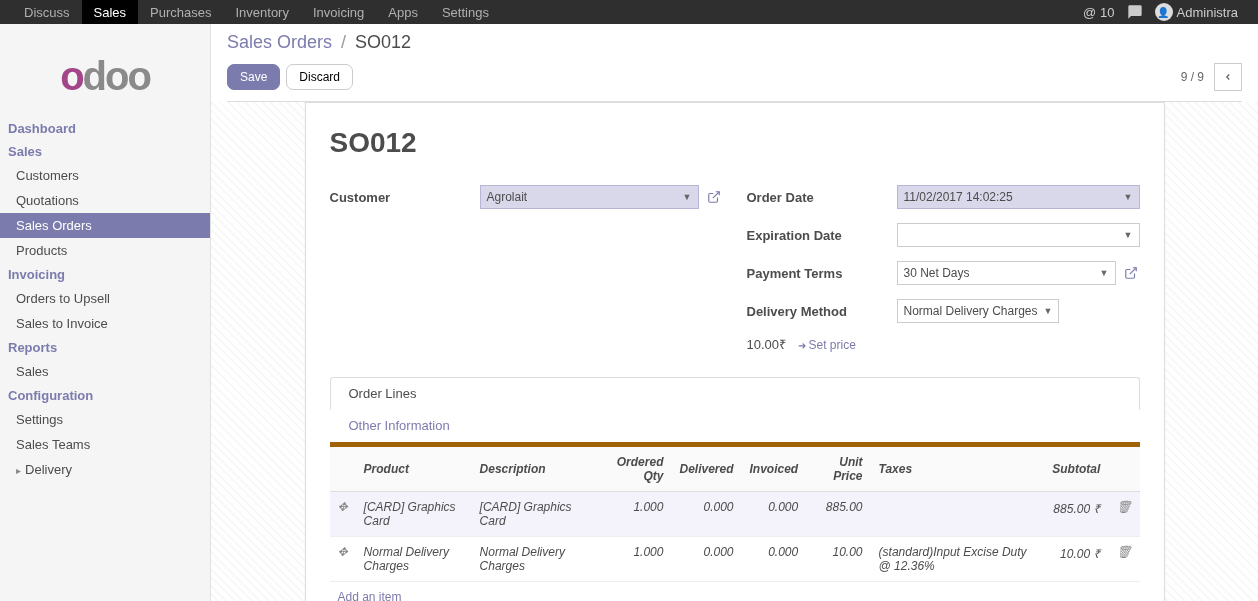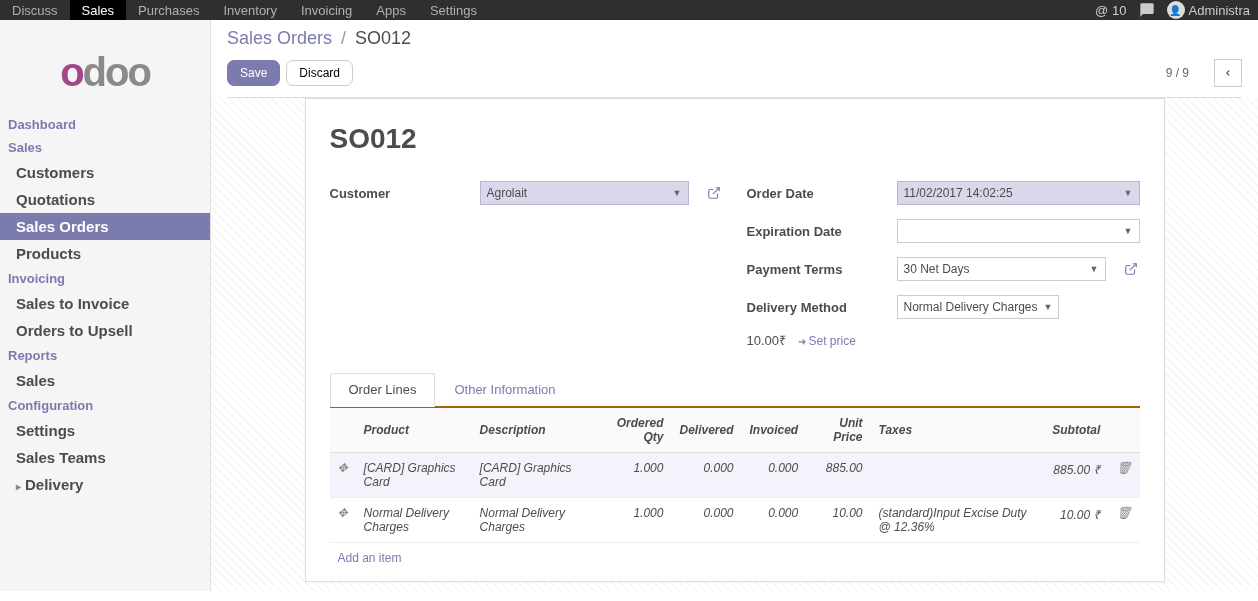--- a/index.html
+++ b/index.html
@@ -1,71 +1,71 @@
 <!DOCTYPE html>
 <html><head>
 <meta charset="utf-8">
 <style>
 * { box-sizing: border-box; margin: 0; padding: 0; }
 body { font-family: -apple-system, BlinkMacSystemFont, "Segoe UI", Helvetica, Arial, sans-serif; font-size: 13px; color: #4c4c4c; background: #fff; }
 
 
-.topbar { background: #2f2f2f; height: 20px; display: flex; align-items: center; color: #b0b0b0; padding: 0; overflow: hidden; }
+.topbar { background: #2f2f2f; height: 20px; display: flex; align-items: center; color: #b0b0b0; padding: 12px; overflow: hidden; }
 .topbar .menu-item { padding: 0 12px; height: 30px; display: flex; align-items: center; cursor: pointer; font-size: 13px; }
 .topbar .menu-item.active { background: #000; color: #fff; }
 .topbar .spacer { flex: 1; }
 .topbar .tray { display: flex; align-items: center; gap: 12px; padding-right: 8px; }
 .topbar .tray-item { display: flex; align-items: center; gap: 4px; color: #ccc; font-size: 13px; }
 .avatar { width: 18px; height: 18px; border-radius: 50%; background: #ddd; display: inline-flex; align-items: center; justify-content: center; font-size: 10px; }
 
 
 .main { display: flex; min-height: calc(100vh - 30px); }
 .sidebar { width: 211px; background: #f5f5f5; border-right: 1px solid #e0e0e0; padding-top: 6px; }
 .logo-wrap { display:flex; justify-content:center; padding: 24px 0 18px; }
 .logo { font-size: 40px; font-weight: bold; color: #8a8a8a; letter-spacing: -2px; }
 .logo .o1 { color: #a24689; }
 .side-title { color: #7c7bad; font-weight: 600; padding: 4px 8px; font-size: 13px; cursor: pointer; }
-.side-link { padding: 5px 8px 5px 16px; font-size: 15px; color: #4c4c4c; cursor: pointer; font-weight: bold; }
+.side-link { padding: 5px 8px 5px 16px; font-size: 13px; color: #4c4c4c; cursor: pointer; }
 .side-link.selected { background: #7c7bad; color: #fff; }
 .side-link.expandable::before { content: "▸"; margin-right: 4px; font-size: 10px; color: #888; }
 
 .content { flex: 1; background: #fff; position: relative; }
 .content-diag { background-image: repeating-linear-gradient(45deg, #f8f8f8 0, #f8f8f8 2px, #fff 2px, #fff 6px); padding:0; }
 
 
 .control-bar { padding: 8px 16px 0; }
 .breadcrumb { font-size: 18px; color: #7c7bad; margin-bottom: 10px; }
 .breadcrumb .sep { color: #999; margin: 0 4px; }
 .breadcrumb .current { color: #4c4c4c; }
 .btnrow { display: flex; align-items: center; }
 .btn { border: 1px solid #ccc; border-radius: 7px; padding: 5px 12px; font-size: 12px; background: #fff; cursor: pointer; margin-right: 6px; }
 .btn.primary { background: #7c7bad; border-color: #7c7bad; color: #fff; }
-.pager { margin-left: auto; display: flex; align-items: center; gap: 25px; font-size: 12px; color: #666; }
+.pager { margin-left: auto; display: flex; align-items: center; gap: 10px; font-size: 12px; color: #666; }
 .pager-btn { border: 1px solid #ccc; background: #fff; width: 28px; height: 28px; display: flex; align-items: center; justify-content: center; cursor: pointer; }
 .hr { border-bottom: 1px solid #ddd; margin-top: 10px; }
 
 
 .sheet-wrap { padding: 0 60px; }
 .sheet { background: #fff; border: 1px solid #ddd; max-width: 860px; margin: 0 auto; padding: 24px 24px 8px; box-shadow: 0 1px 2px rgba(0,0,0,0.04); }
 .sheet h1 { font-size: 28px; font-weight: bold; color: #4c4c4c; margin-bottom: 24px; }
 .form-grid { display: flex; gap: 24px; }
 .col { flex: 1; }
 .field-row { display: flex; align-items: center; margin-bottom: 10px; min-height: 28px; }
 .field-label { width: 150px; font-weight: 600; font-size: 13px; color: #4c4c4c; }
-.field-input { flex: 1; display: flex; align-items: center; gap: 16px; }
+.field-input { flex: 1; display: flex; align-items: center; gap: 6px; }
 .select-box { flex: 1; background: #d9d7ea; border: 1px solid #b8b6d6; height: 24px; display: flex; align-items: center; padding: 0 6px; font-size: 12px; position: relative; }
 .select-box.plain { background: #fff; border: 1px solid #ccc; }
 .select-caret { margin-left: auto; font-size: 9px; color: #666; }
 .ext-link { width: 18px; height: 18px; color: #7c7bad; display: flex; align-items: center; justify-content: center; cursor: pointer; }
 .delivery-price { font-size: 13px; color: #4c4c4c; margin-top: 4px; }
 .set-price { color: #7c7bad; font-size: 12px; cursor: pointer; margin-left: 8px; }
 .set-price::before { content: "➜"; font-size: 10px; margin-right: 2px; }
 
 
-.tabs { display: flex; margin-top: 24px; border-bottom: 2px solid #a16207; }
+.tabs { display: flex; margin-top: 24px; border-bottom: 5px solid #a16207; flex-direction: column; }
 .tab { padding: 8px 18px; font-size: 13px; cursor: pointer; color: #7c7bad; border: 1px solid transparent; }
 .tab.active { border: 1px solid #ddd; border-bottom-color: #fff; background: #fff; color: #4c4c4c; margin-bottom: -1px; border-radius: 3px 3px 0 0; }
 
 
 table.lines { width: 100%; border-collapse: collapse; font-size: 12px; margin-top: 0; font-style: italic; }
 table.lines th { text-align: left; font-weight: 600; padding: 8px 8px; border-bottom: 1px solid #ddd; background: #fafafa; color: #4c4c4c; }
 table.lines th.num, table.lines td.num { text-align: right; }
 table.lines td { padding: 8px 8px; border-bottom: 1px solid #eee; vertical-align: top; background: #f4f2fa; }
 table.lines tbody tr:nth-child(2) td { background: #fff; }
 .drag-handle { color: #888; width: 20px; text-align: center; cursor: move; }
@@ -110,22 +110,22 @@
       <div class="logo"><span class="o1">o</span>doo</div>
     </div>
     <div id="sidebar-groups">
         <div class="side-title">Dashboard</div>
         <div class="side-title">Sales</div>
         <div class="side-link">Customers</div>
         <div class="side-link">Quotations</div>
         <div class="side-link selected">Sales Orders</div>
         <div class="side-link">Products</div>
         <div class="side-title">Invoicing</div>
+        <div class="side-link">Orders to Upsell</div>
         <div class="side-link">Sales to Invoice</div>
-        <div class="side-link">Orders to Upsell</div>
         <div class="side-title">Reports</div>
         <div class="side-link">Sales</div>
         <div class="side-title">Configuration</div>
         <div class="side-link">Settings</div>
         <div class="side-link">Sales Teams</div>
         <div class="side-link expandable" style="">Delivery</div>
       </div>
   </div>
 
   <div class="content content-diag">

